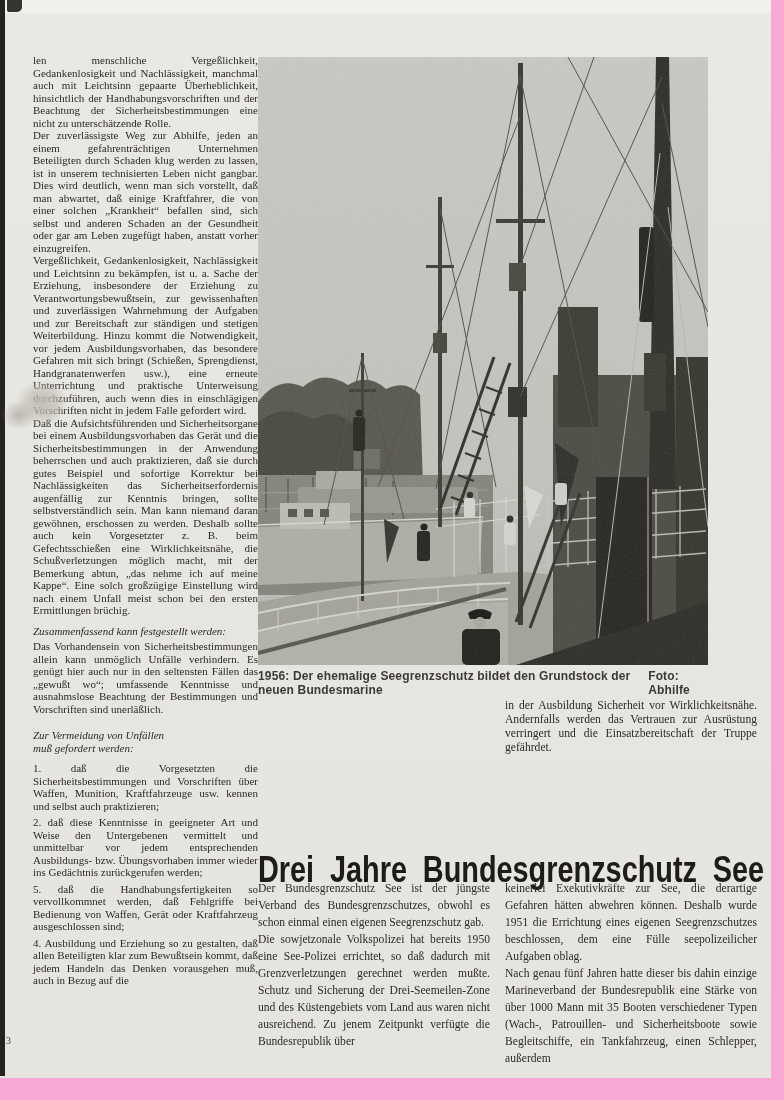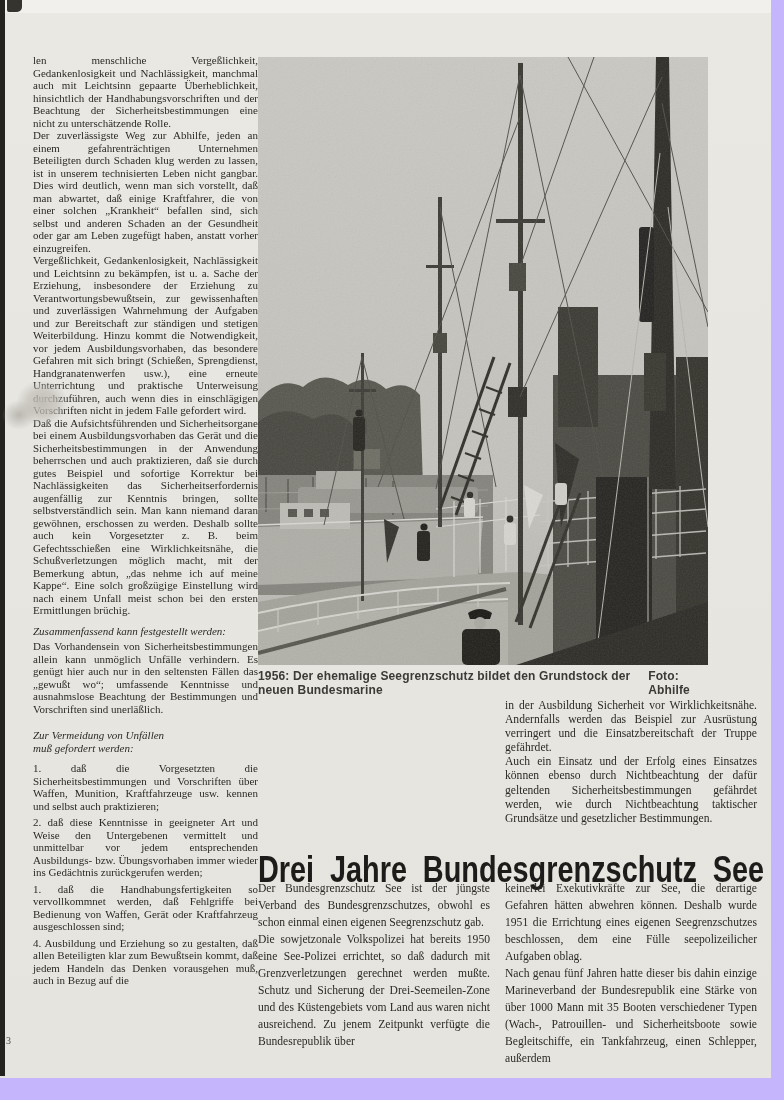--- a/index.html
+++ b/index.html
@@ -1,17 +1,17 @@
 <!DOCTYPE html>
 <html><head>
 <meta charset="utf-8">
 <style>
   html,body{margin:0;padding:0;}
   body{width:784px;height:1100px;overflow:hidden;background:#f6f5f2;font-family:"Liberation Serif",serif;}
-  .page{position:relative;width:784px;height:1100px;background:#c4b5fd;overflow:hidden;}
+  .page{position:relative;width:784px;height:1100px;background:#f9a8d4;overflow:hidden;}
   .paper{position:absolute;left:0;top:0;width:771px;height:1078px;
          background:linear-gradient(180deg,#eae8e3 0%,#e8e6e1 40%,#e6e4df 100%);}
   .top-light{position:absolute;left:0;top:0;width:771px;height:13px;background:#f1f0ed;}
   .scan-strip{position:absolute;left:0;top:0;width:5px;height:1076px;background:#24231f;}
   .corner-mark{position:absolute;left:7px;top:0;width:15px;height:12px;background:#35342e;border-radius:0 0 5px 2px;}
 
   .col-left{position:absolute;left:33px;top:54px;width:225px;color:#2b2a26;
             font-size:11px;line-height:12.5px;text-align:justify;text-justify:inter-word;}
   .col-left p{margin:0;}
   .gap-xs{margin-top:3px !important;}
@@ -64,21 +64,21 @@
     <p>len menschliche Vergeßlichkeit, Gedankenlosigkeit und Nachlässigkeit, manchmal auch mit Leichtsinn gepaarte Überheblichkeit, hinsichtlich der Handhabungsvorschriften und der Beachtung der Sicherheitsbestimmungen eine nicht zu unterschätzende Rolle.</p>
     <p>Der zuverlässigste Weg zur Abhilfe, jeden an einem gefahrenträchtigen Unternehmen Beteiligten durch Schaden klug werden zu lassen, ist in unserem technisierten Leben nicht gangbar. Dies wird deutlich, wenn man sich vorstellt, daß man abwartet, daß einige Kraftfahrer, die von einer solchen „Krankheit“ befallen sind, sich selbst und anderen Schaden an der Gesundheit oder gar am Leben zugefügt haben, anstatt vorher einzugreifen.</p>
     <p>Vergeßlichkeit, Gedankenlosigkeit, Nachlässigkeit und Leichtsinn zu bekämpfen, ist u. a. Sache der Erziehung, insbesondere der Erziehung zu Verantwortungsbewußtsein, zur gewissenhaften und zuverlässigen Wahrnehmung der Aufgaben und zur Bereitschaft zur ständigen und stetigen Weiterbildung. Hinzu kommt die Notwendigkeit, vor jedem Ausbildungsvorhaben, das besondere Gefahren mit sich bringt (Schießen, Sprengdienst, Handgranatenwerfen usw.), eine erneute Unterrichtung und praktische Unterweisung durchzuführen, auch wenn dies in einschlägigen Vorschriften nicht in jedem Falle gefordert wird.</p>
     <p>Daß die Aufsichtsführenden und Sicherheitsorgane bei einem Ausbildungsvorhaben das Gerät und die Sicherheitsbestimmungen in der Anwendung beherrschen und auch praktizieren, daß sie durch gutes Beispiel und sofortige Korrektur bei Nachlässigkeiten das Sicherheitserfordernis augenfällig zur Kenntnis bringen, sollte selbstverständlich sein. Man kann niemand daran gewöhnen, erschossen zu werden. Deshalb sollte auch kein Vorgesetzter z. B. beim Gefechtsschießen eine Wirklichkeitsnähe, die Schußverletzungen möglich macht, mit der Bemerkung abtun, „das nehme ich auf meine Kappe“. Eine solch großzügige Einstellung wird nach einem Unfall meist schon bei den ersten Ermittlungen brüchig.</p>
     <p class="italic gap-md">Zusammenfassend kann festgestellt werden:</p>
     <p class="gap-xs">Das Vorhandensein von Sicherheitsbestimmungen allein kann unmöglich Unfälle verhindern. Es genügt hier auch nur in den seltensten Fällen das „gewußt wo“; umfassende Kenntnisse und ausnahmslose Beachtung der Bestimmungen und Vorschriften sind unerläßlich.</p>
     <p class="italic gap-lg">Zur Vermeidung von Unfällen</p>
     <p class="italic">muß gefordert werden:</p>
     <p class="gap-md">1. daß die Vorgesetzten die Sicherheitsbestimmungen und Vorschriften über Waffen, Munition, Kraftfahrzeuge usw. kennen und selbst auch praktizieren;</p>
     <p class="gap-sm">2. daß diese Kenntnisse in geeigneter Art und Weise den Untergebenen vermittelt und unmittelbar vor jedem entsprechenden Ausbildungs- bzw. Übungsvorhaben immer wieder ins Gedächtnis zurückgerufen werden;</p>
-    <p class="gap-sm">1. daß die Handhabungsfertigkeiten so vervollkommnet werden, daß Fehlgriffe bei Bedienung von Waffen, Gerät oder Kraftfahrzeug ausgeschlossen sind;</p>
+    <p class="gap-sm">5. daß die Handhabungsfertigkeiten so vervollkommnet werden, daß Fehlgriffe bei Bedienung von Waffen, Gerät oder Kraftfahrzeug ausgeschlossen sind;</p>
     <p class="gap-sm">4. Ausbildung und Erziehung so zu gestalten, daß allen Beteiligten klar zum Bewußtsein kommt, daß jedem Handeln das Denken vorausgehen muß, auch in Bezug auf die</p>
   </div>
 
   <figure class="photo">
     <svg width="450" height="608" viewBox="0 0 450 608" xmlns="http://www.w3.org/2000/svg">
       <defs>
         <linearGradient id="sky" x1="0" y1="0" x2="0" y2="1">
           <stop offset="0" stop-color="#c9c8c3"></stop>
           <stop offset="0.7" stop-color="#c3c2bc"></stop>
           <stop offset="1" stop-color="#b7b6b0"></stop>
@@ -245,22 +245,21 @@
   </figure>
 
   <div class="caption-row">
     <span>1956: Der ehemalige Seegrenzschutz bildet den Grundstock der neuen Bundesmarine</span>
     <span>Foto: Abhilfe</span>
   </div>
 
   <div class="cont-col cont-col1">
   </div>
   <div class="cont-col cont-col2">
-    <p>in der Ausbildung Sicherheit vor Wirklichkeitsnähe. Andernfalls werden das Beispiel zur Ausrüstung verringert und die Einsatzbereitschaft der Truppe gefährdet.</p>
-    <p>Auch ein Einsatz und der Erfolg eines Einsatzes können ebenso durch Nichtbeachtung der dafür geltenden Sicherheitsbestimmungen gefährdet werden, wie durch Nichtbeachtung taktischer Grundsätze und gesetzlicher Bestimmungen.</p>
+    <p>in der Ausbildung Sicherheit vor Wirklichkeitsnähe. Andernfalls werden das Vertrauen zur Ausrüstung verringert und die Einsatzbereitschaft der Truppe gefährdet.</p>
   </div>
 
   <h1 class="headline">Drei Jahre Bundesgrenzschutz See</h1>
 
   <div class="art-col art-col1">
     <p>Der Bundesgrenzschutz See ist der jüngste Verband des Bundesgrenzschutzes, obwohl es schon einmal einen eigenen Seegrenzschutz gab.</p>
     <p>Die sowjetzonale Volkspolizei hat bereits 1950 eine See-Polizei errichtet, so daß dadurch mit Grenzverletzungen gerechnet werden mußte. Schutz und Sicherung der Drei-Seemeilen-Zone und des Küstengebiets vom Land aus waren nicht ausreichend. Zu jenem Zeitpunkt verfügte die Bundesrepublik über</p>
   </div>
   <div class="art-col art-col2">
     <p>keinerlei Exekutivkräfte zur See, die derartige Gefahren hätten abwehren können. Deshalb wurde 1951 die Errichtung eines eigenen Seegrenzschutzes beschlossen, dem eine Fülle seepolizeilicher Aufgaben oblag.</p>

